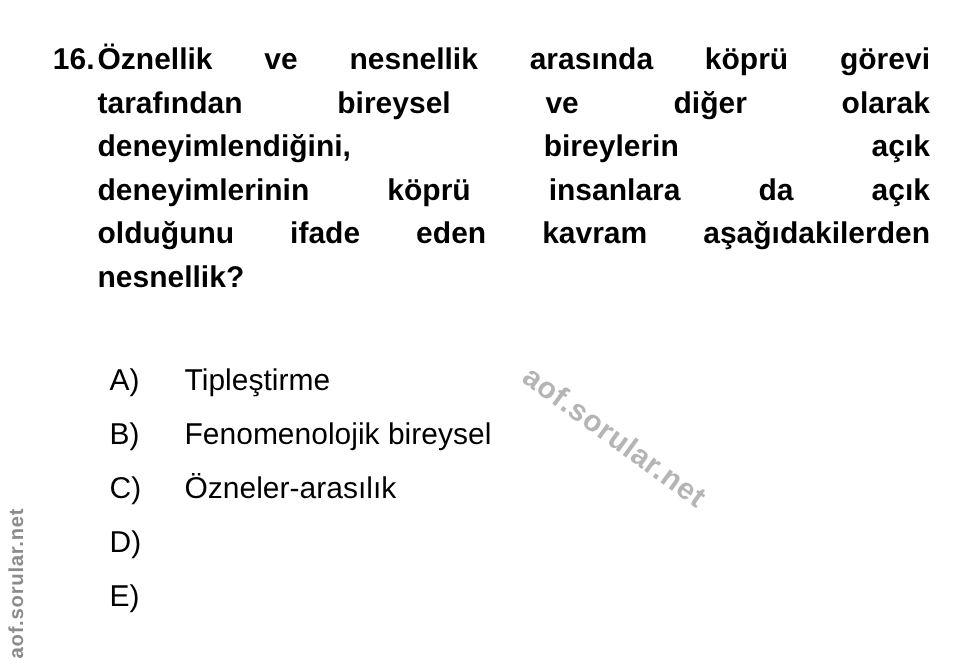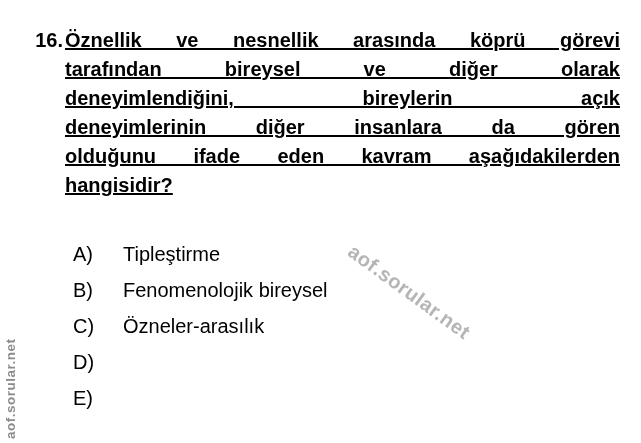--- a/index.html
+++ b/index.html
@@ -32,21 +32,20 @@
   }
   
   .qtext {
     position: absolute;
     left: 65px;
     top: 26px;
     width: 555px;
     font-size: 20px;
     font-weight: bold;
     line-height: 29px;
-    text-decoration: underline;
   }
   .qline {
     white-space: nowrap;
   }
   .qline.just {
     text-align: justify;
     text-align-last: justify;
     white-space: normal;
     word-spacing: 1px;
   }
@@ -108,23 +107,23 @@
   <div class="vwm">aof.sorular.net</div>
 
   <div class="dwm">aof.sorular.net</div>
 
   <div class="qnum">16.</div>
 
   <div class="qtext">
     <div class="qline just">Öznellik ve nesnellik arasında köprü görevi</div>
     <div class="qline just">tarafından bireysel ve diğer olarak</div>
     <div class="qline just">deneyimlendiğini, bireylerin açık</div>
-    <div class="qline just">deneyimlerinin diğer insanlara da gören</div>
+    <div class="qline just">deneyimlerinin köprü insanlara da açık</div>
     <div class="qline just">olduğunu ifade eden kavram aşağıdakilerden</div>
-    <div class="qline">hangisidir?</div>
+    <div class="qline">nesnellik?</div>
   </div>
 
   <div class="options">
     <div class="option">
       <span class="letter">A)</span>
       <span class="otext">Tipleştirme</span>
     </div>
     <div class="option">
       <span class="letter">B)</span>
       <span class="otext">Fenomenolojik bireysel</span>

